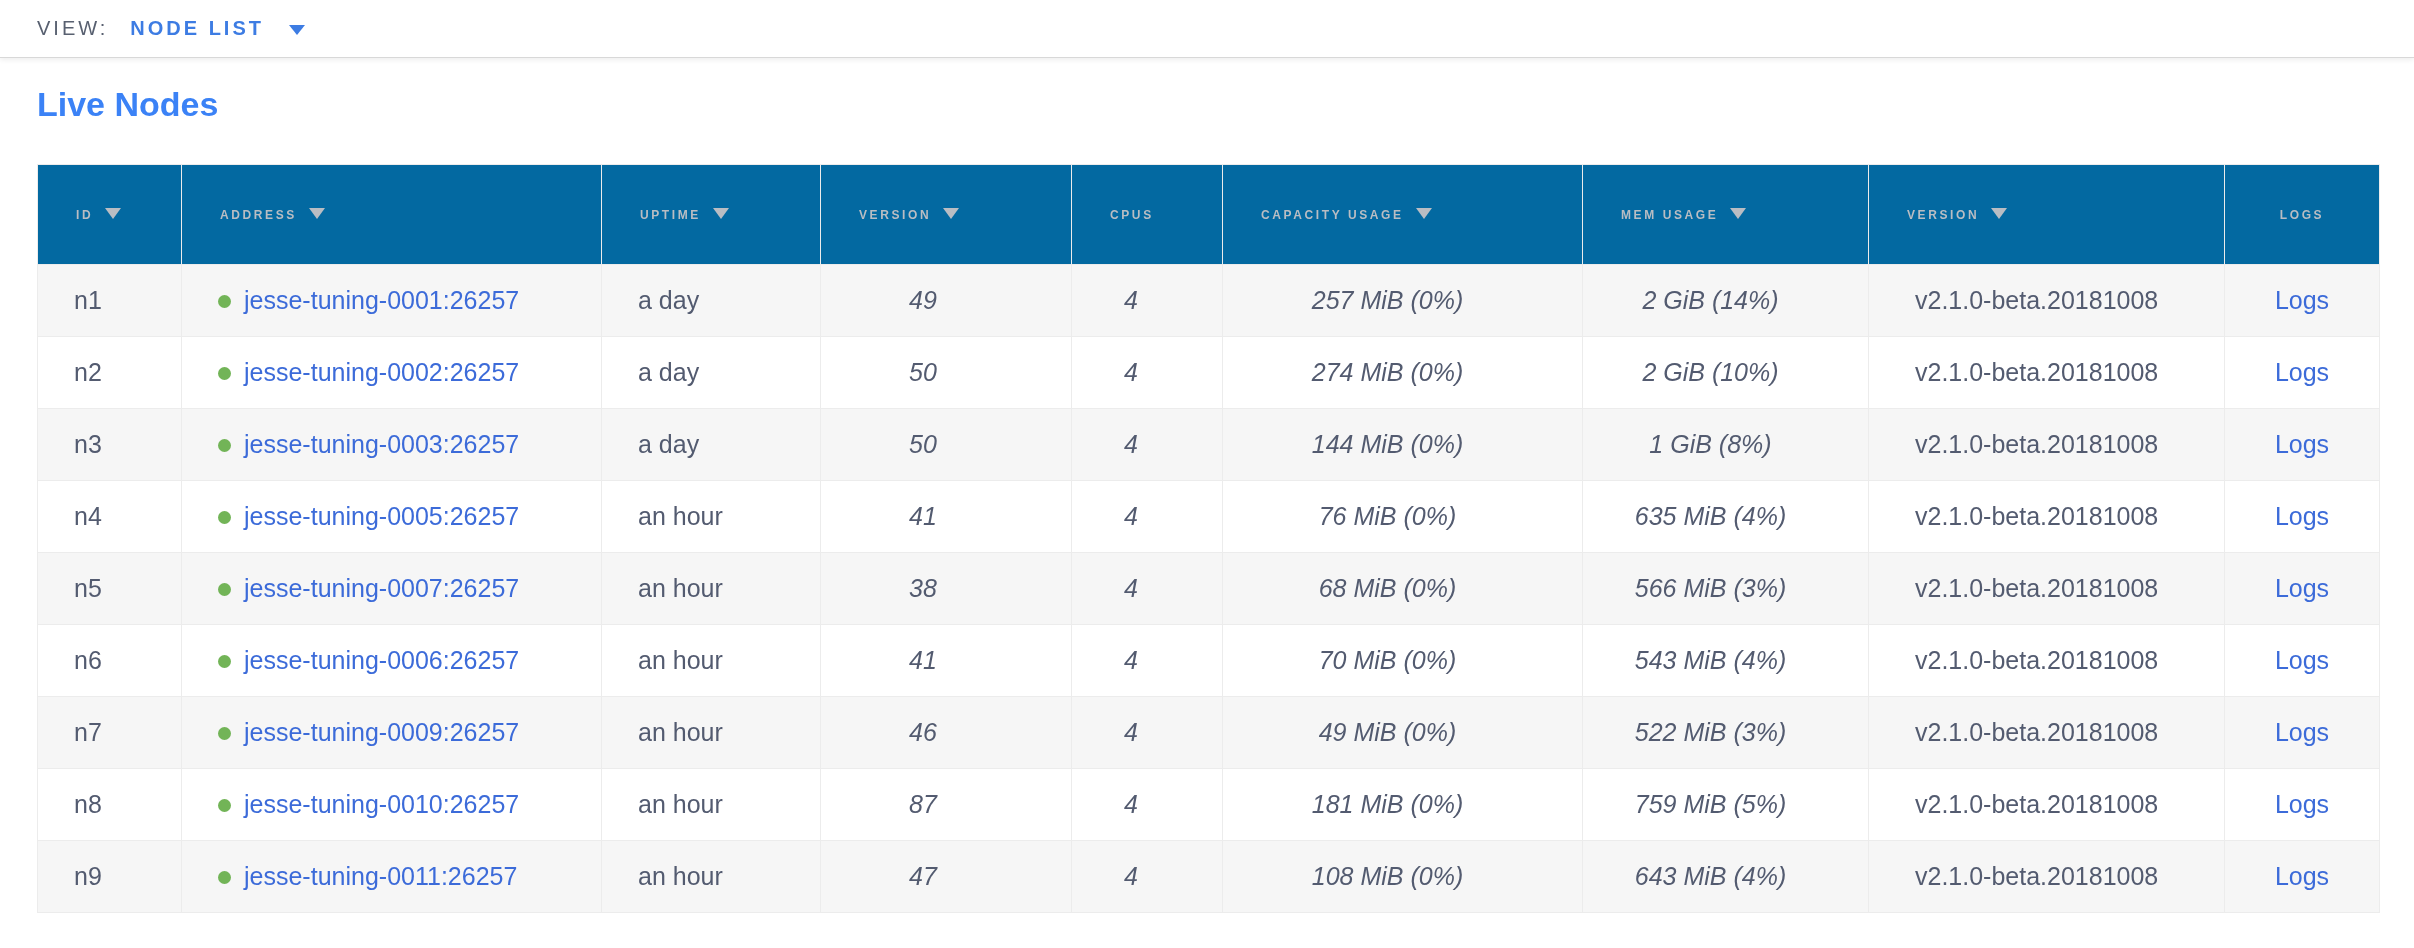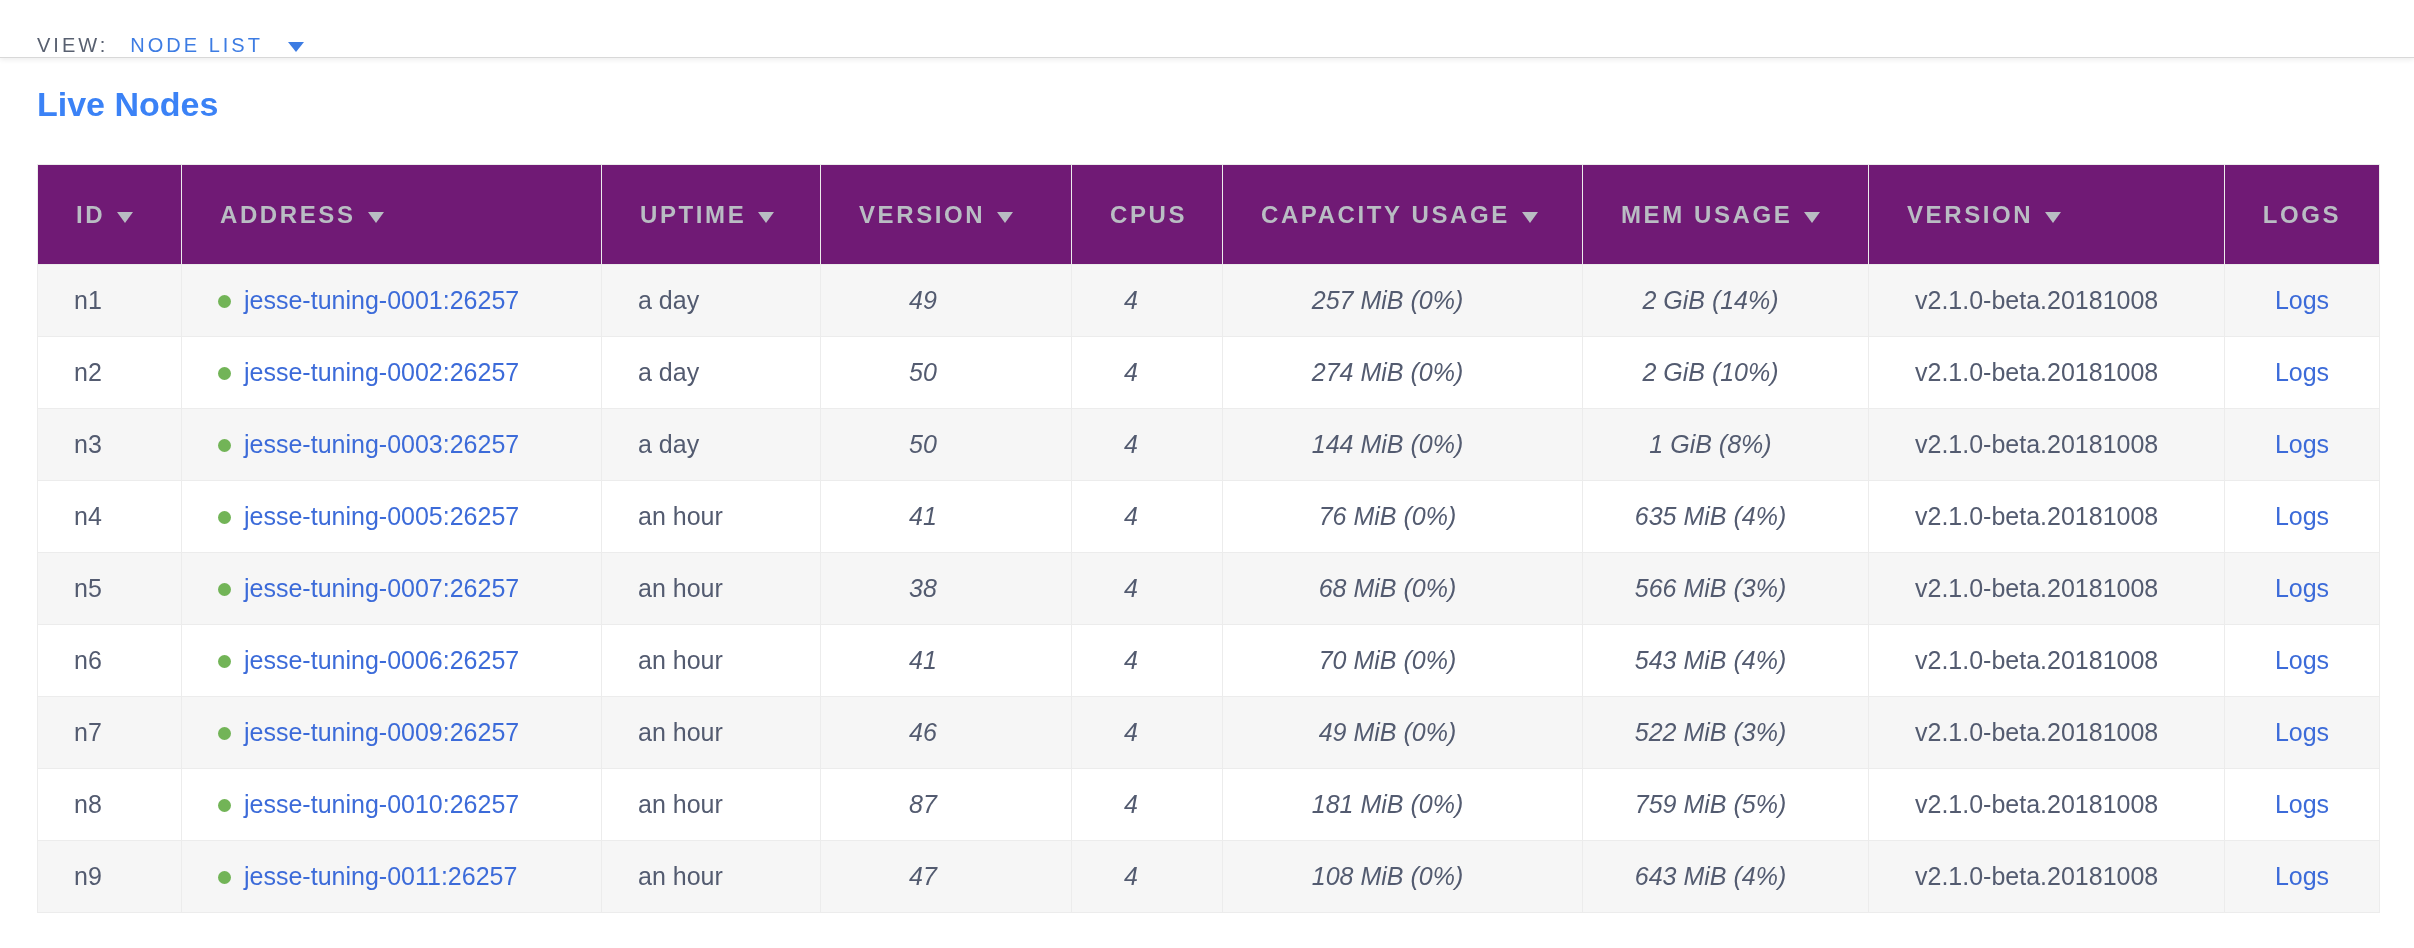--- a/index.html
+++ b/index.html
@@ -8,21 +8,21 @@
     background: #ffffff;
     font-family: "Liberation Sans", sans-serif;
     overflow: hidden;
     position: relative;
   }
   
   .top-bar {
     height: 58px;
     background: #ffffff;
     display: flex;
-    align-items: flex-end;
+    align-items: center;
     padding-left: 37px;
     border-bottom: 1px solid #d8d8d8;
     box-shadow: 0 2px 5px rgba(0,0,0,0.07);
     position: relative;
     z-index: 2;
   }
   .view-label {
     font-size: 20px;
     letter-spacing: 3px;
     color: #586070;
@@ -31,21 +31,21 @@
   .view-selector {
     display: flex;
     align-items: center;
     margin-left: 22px;
     cursor: pointer;
   }
   .view-value {
     font-size: 20px;
     letter-spacing: 3px;
     color: var(--accent-blue);
-    font-weight: 400;
+    font-weight: 700;
   }
   .view-caret {
     width: 0; height: 0;
     border-left: 8px solid transparent;
     border-right: 8px solid transparent;
     border-top: 10px solid var(--accent-blue);
     margin-left: 25px;
     margin-top: 2px;
   }
   
@@ -65,27 +65,27 @@
     background: #ffffff;
   }
   table.nodes th, table.nodes td {
     border: 1px solid #ececec;
     overflow: hidden;
     white-space: nowrap;
   }
   table.nodes { border: 1px solid #e2e2e2; }
   table.nodes th {
     height: 100px;
-    font-size: 24px;
+    font-size: 12px;
     font-weight: 700;
     color: var(--header-text);
     letter-spacing: 2.6px;
     text-align: left;
     padding-left: 38px;
-    background: #701a75;
+    background: #0369a1;
   }
   table.nodes th.align-center { text-align: center; padding-left: 0; }
   table.nodes td {
     height: 72px;
     font-size: 25px;
     color: var(--body-text);
     padding-left: 36px;
   }
   table.nodes td.align-right { text-align: center; padding-left: 0; padding-right: 32px; font-style: italic; }
   table.nodes td.col-replicas { padding-right: 46px; }

